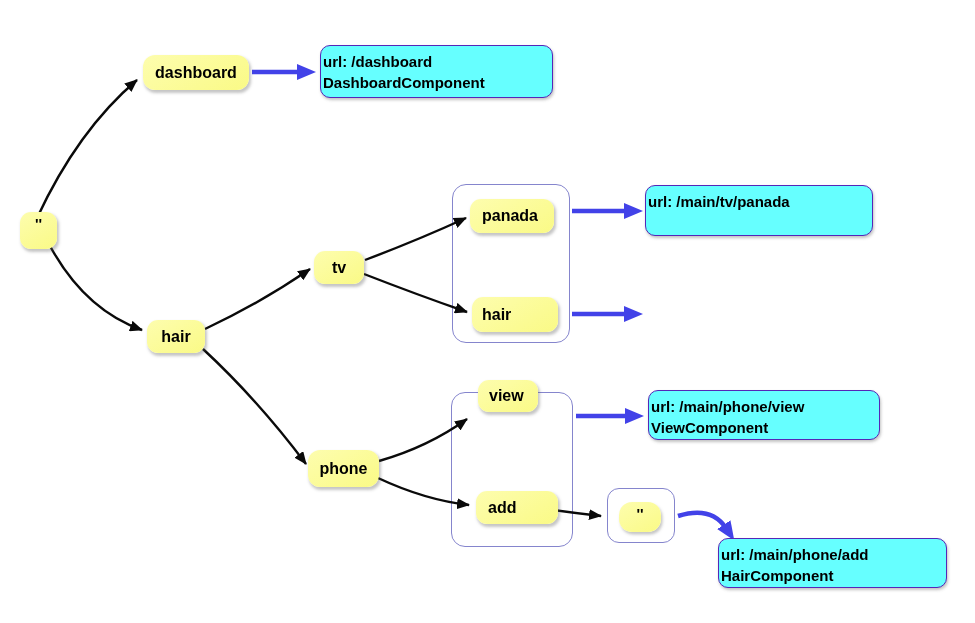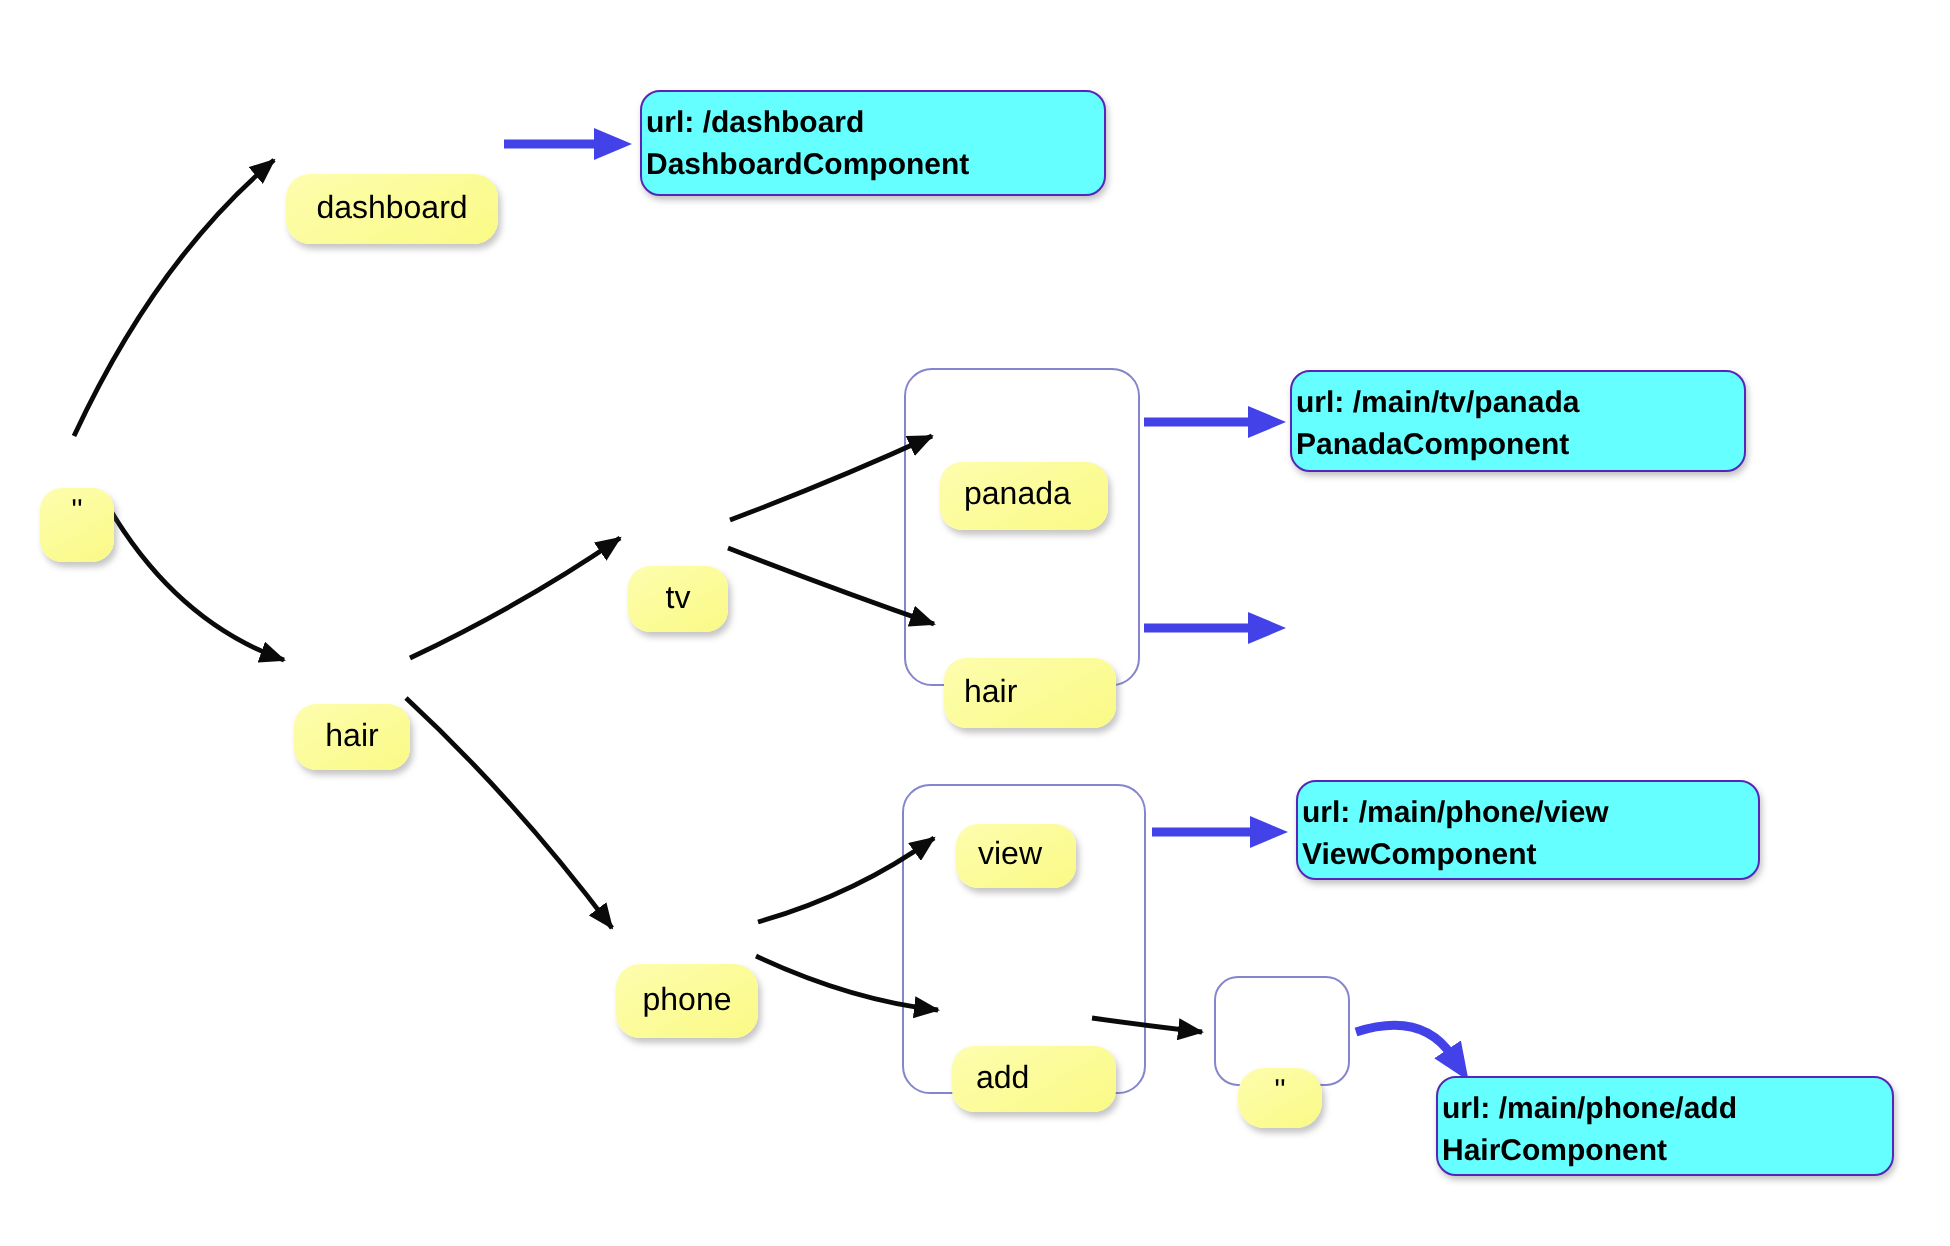--- a/index.html
+++ b/index.html
@@ -18,24 +18,23 @@
     border-radius:14px;
     box-sizing:border-box;
   }
   .node{
     position:absolute;z-index:3;
     background:#fbfb8f;
     background:linear-gradient(150deg,#fdfdae 0%,#fafa86 100%);
     border-radius:11px;
     box-sizing:border-box;
     display:flex;align-items:center;justify-content:center;
-    font-size:16px;font-weight:normal;color:#000;
+    font-size:16px;font-weight:bold;color:#000;
     box-shadow:1.5px 2.5px 3px rgba(90,90,90,0.35);
     white-space:nowrap;
-    margin-top:32px;
   }
   .node.left{justify-content:flex-start;padding-left:12px;}
   .node.rootlike{align-items:flex-start;padding-top:3px;font-size:15px;}
   .urlbox{
     position:absolute;z-index:3;
     background:#66ffff;
     border:1.5px solid #5526b8;
     border-radius:10px;
     box-sizing:border-box;
     padding:5px 0 0 2px;
@@ -103,21 +102,20 @@
 
   <div class="node rootlike" style="left:619px;top:502px;width:42px;height:30px;border-radius:13px;">''</div>
 
   <div class="urlbox" style="left:320px;top:45px;width:233px;height:53px;">
     <div>url: /dashboard</div>
     <div>DashboardComponent</div>
   </div>
 
   <div class="urlbox" style="left:645px;top:185px;width:228px;height:51px;">
     <div>url: /main/tv/panada</div>
-    <div>PanadaComponent</div>
   </div>
 
 
   <div class="urlbox" style="left:648px;top:390px;width:232px;height:50px;">
     <div>url: /main/phone/view</div>
     <div>ViewComponent</div>
   </div>
 
   <div class="urlbox" style="left:718px;top:538px;width:229px;height:50px;">
     <div>url: /main/phone/add</div>

